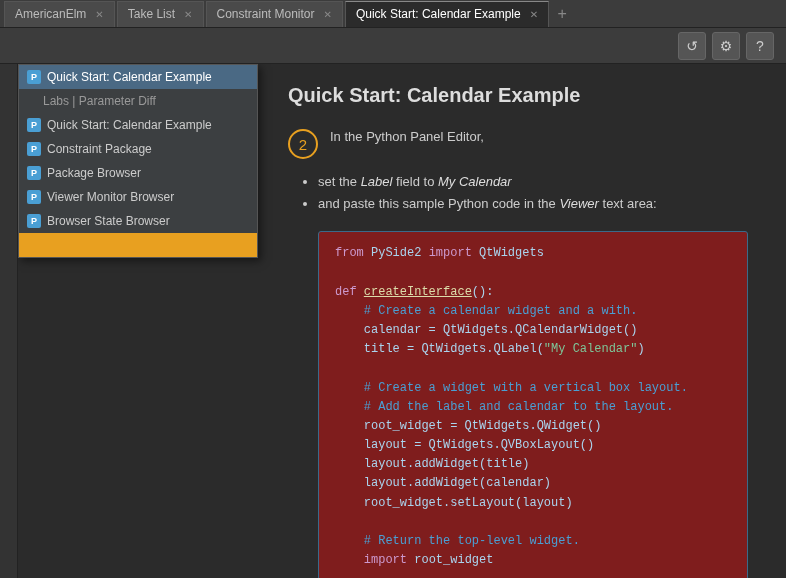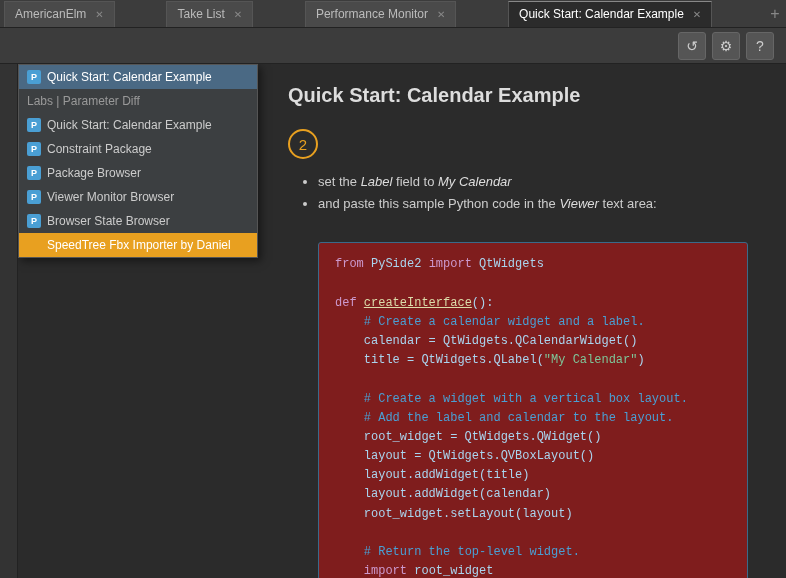--- a/index.html
+++ b/index.html
@@ -14,21 +14,20 @@
     }
 
     
     .tab-bar {
       display: flex;
       align-items: center;
       background: #3c3c3c;
       height: 28px;
       border-bottom: 1px solid #222;
       padding-left: 4px;
-      justify-content: space-between;
     }
     .tab {
       display: flex;
       align-items: center;
       height: 26px;
       padding: 0 10px;
       background: #4a4a4a;
       border: 1px solid #555;
       border-bottom: none;
       font-size: 12px;
@@ -168,21 +167,21 @@
     .dropdown-item .orange-icon {
       width: 14px;
       height: 14px;
       background: #e8a020;
       border-radius: 2px;
       flex-shrink: 0;
     }
     .dropdown-divider {
       display: flex;
       align-items: center;
-      padding: 5px 8px;
+      padding: 5px 24px;
       color: #999;
       font-size: 12px;
       gap: 6px;
     }
 
     
     .article {
       padding: 20px 30px;
       margin-left: 10px;
     }
@@ -211,21 +210,21 @@
       margin-top: 2px;
     }
     .step-text {
       color: #ccc;
       font-size: 13px;
       line-height: 1.5;
     }
 
     .bullet-list {
       margin-left: 30px;
-      margin-bottom: 27px;
+      margin-bottom: 16px;
       list-style: disc;
     }
     .bullet-list li {
       color: #ccc;
       font-size: 13px;
       line-height: 1.7;
     }
     .bullet-list li em {
       font-style: italic;
       color: #ddd;
@@ -255,21 +254,21 @@
 <div class="tab-bar">
   <div class="tab">
     <span>AmericanElm</span>
     <span class="close-x">✕</span>
   </div>
   <div class="tab">
     <span>Take List</span>
     <span class="close-x">✕</span>
   </div>
   <div class="tab">
-    <span>Performance Monitor</span>
+    <span>Constraint Monitor</span>
     <span class="close-x">✕</span>
   </div>
   <div class="tab active">
     <span>Quick Start: Calendar Example</span>
     <span class="close-x">✕</span>
   </div>
   <div class="tab-add">+</div>
 </div>
 
 <div class="top-toolbar">
@@ -313,46 +312,48 @@
       <div class="dropdown-item">
         <div class="py-icon">P</div>
         <span>Viewer Monitor Browser</span>
       </div>
       <div class="dropdown-item">
         <div class="py-icon">P</div>
         <span>Browser State Browser</span>
       </div>
       <div class="dropdown-item highlighted">
         <div class="orange-icon"></div>
-        <span>SpeedTree Fbx Importer by Daniel</span>
       </div>
     </div>
 
     <div class="article" style="padding-left: 260px;">
       <h1>Quick Start: Calendar Example</h1>
 
       <div class="step-container">
         <div class="step-circle">
           <span>2</span>
+        </div>
+        <div class="step-text">
+          <span>In the Python Panel Editor,</span>
         </div>
       </div>
 
       <ul class="bullet-list">
         <li>
           set the <em>Label</em> field to <em>My Calendar</em>
         </li>
         <li>
           and paste this sample Python code in the <em>Viewer</em> text area:
         </li>
       </ul>
 
       <div class="code-block"><span class="keyword">from</span> PySide2 <span class="keyword">import</span> QtWidgets
 
 <span class="keyword">def</span> <span class="func">createInterface</span>():
-    <span class="comment"># Create a calendar widget and a label.</span>
+    <span class="comment"># Create a calendar widget and a with.</span>
     calendar = QtWidgets.QCalendarWidget()
     title = QtWidgets.QLabel(<span class="string">"My Calendar"</span>)
 
     <span class="comment"># Create a widget with a vertical box layout.</span>
     <span class="comment"># Add the label and calendar to the layout.</span>
     root_widget = QtWidgets.QWidget()
     layout = QtWidgets.QVBoxLayout()
     layout.addWidget(title)
     layout.addWidget(calendar)
     root_widget.setLayout(layout)

